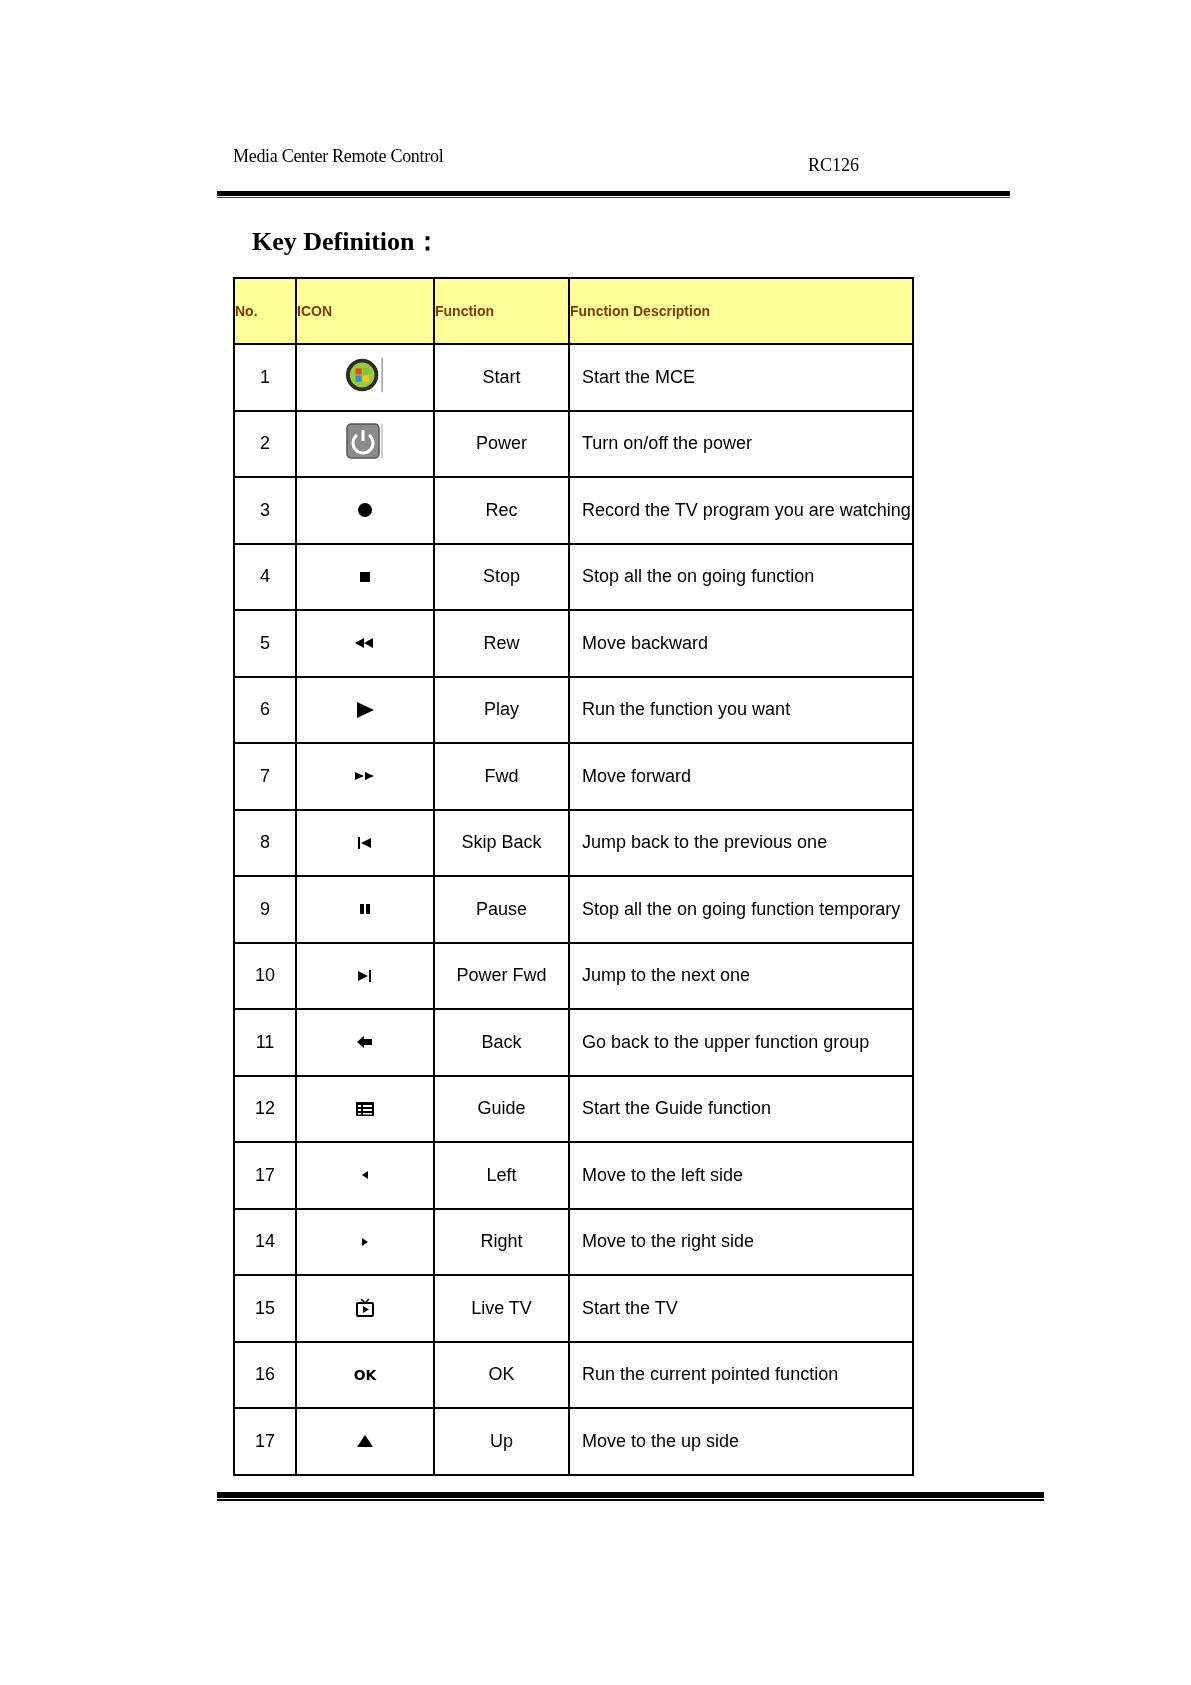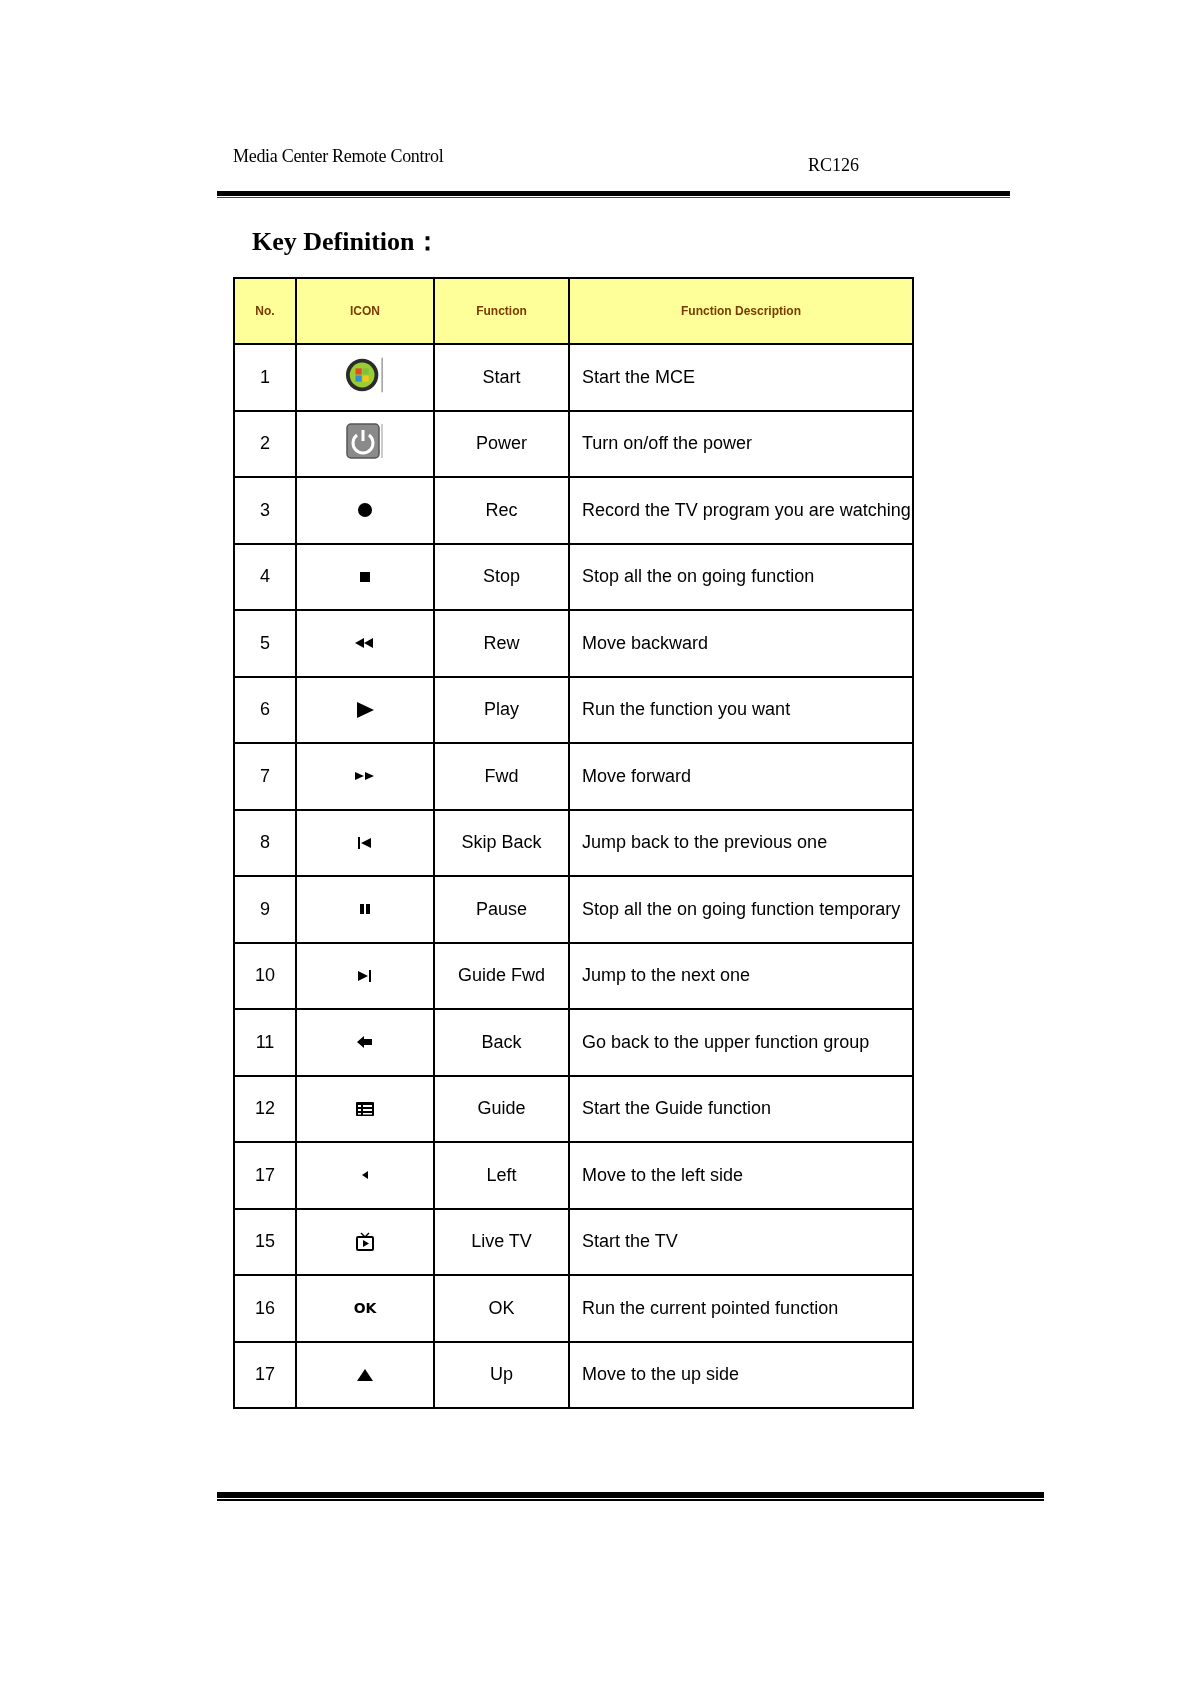--- a/index.html
+++ b/index.html
@@ -13,21 +13,21 @@
   .top-rule .thick { height:5px; }
   .top-rule .gap { height:1px; }
   .top-rule .thin { height:1px; background:#444; }
   .bottom-rule { left:217px; top:1492px; width:827px; }
   .bottom-rule .thick { height:6px; }
   .bottom-rule .gap { height:1px; }
   .bottom-rule .thin { height:2px; }
   .title { position:absolute; left:233px; top:224px; font-family:"Liberation Serif", serif; font-weight:bold; font-size:26px;margin-left:19px; }
   table.keys { position:absolute; left:233px; top:277px; border-collapse:collapse; width:679px; table-layout:fixed; }
   table.keys th, table.keys td { border:2px solid #000; padding:0; }
-  table.keys th { background:#ffff99; color:#7a3b00; font-weight:bold; font-size:12px; height:64px; text-align:center; }
+  table.keys th { background:#ffff99; color:#7a3b00; font-weight:bold; font-size:14px; height:64px; text-align:left; }
   table.keys td { height:64.5px; font-size:18px; text-align:center; vertical-align:middle; }
   table.keys td.desc { text-align:left; padding-left:12px; }
   col.c-no { width:62px; } col.c-icon { width:138px; } col.c-fn { width:135px; } col.c-desc { width:344px; }
   .ico { display:inline-flex; align-items:center; justify-content:center; width:40px; height:40px; }
 </style>
 </head>
 <body>
 
 <div class="hdr-left">Media Center Remote Control</div>
 <div class="hdr-right">RC126</div>
@@ -159,21 +159,21 @@
         <td class="desc">Stop all the on going function temporary</td>
       </tr>
       <tr>
         <td>10</td>
         <td><span class="ico">
             <svg width="20" height="16" viewBox="0 0 20 16">
               <polygon points="3,3 13,8 3,13" fill="#000"></polygon>
               <rect x="14" y="2" width="2" height="12" fill="#000"></rect>
             </svg>
           </span></td>
-        <td>Guide Fwd</td>
+        <td>Power Fwd</td>
         <td class="desc">Jump to the next one</td>
       </tr>
       <tr>
         <td>11</td>
         <td><span class="ico">
             <svg width="20" height="16" viewBox="0 0 20 16">
               <polygon points="2,8 9,2 9,5 17,5 17,11 9,11 9,14" fill="#000"></polygon>
             </svg>
           </span></td>
         <td>Back</td>
@@ -199,20 +199,30 @@
         <td>17</td>
         <td><span class="ico">
             <svg width="12" height="12" viewBox="0 0 12 12">
               <polygon points="3,6 9,2 9,10" fill="#000"></polygon>
             </svg>
           </span></td>
         <td>Left</td>
         <td class="desc">Move to the left side</td>
       </tr>
       <tr>
+        <td>14</td>
+        <td><span class="ico">
+            <svg width="12" height="12" viewBox="0 0 12 12">
+              <polygon points="3,2 9,6 3,10" fill="#000"></polygon>
+            </svg>
+          </span></td>
+        <td>Right</td>
+        <td class="desc">Move to the right side</td>
+      </tr>
+      <tr>
         <td>15</td>
         <td><span class="ico">
             <svg width="22" height="22" viewBox="0 0 22 22">
               <line x1="7" y1="2" x2="11" y2="6" stroke="#000" stroke-width="1.5"></line>
               <line x1="15" y1="2" x2="11" y2="6" stroke="#000" stroke-width="1.5"></line>
               <rect x="3" y="6" width="16" height="13" rx="1" fill="none" stroke="#000" stroke-width="2"></rect>
               <polygon points="9,9 15,12.5 9,16" fill="#000"></polygon>
             </svg>
           </span></td>
         <td>Live TV</td>

